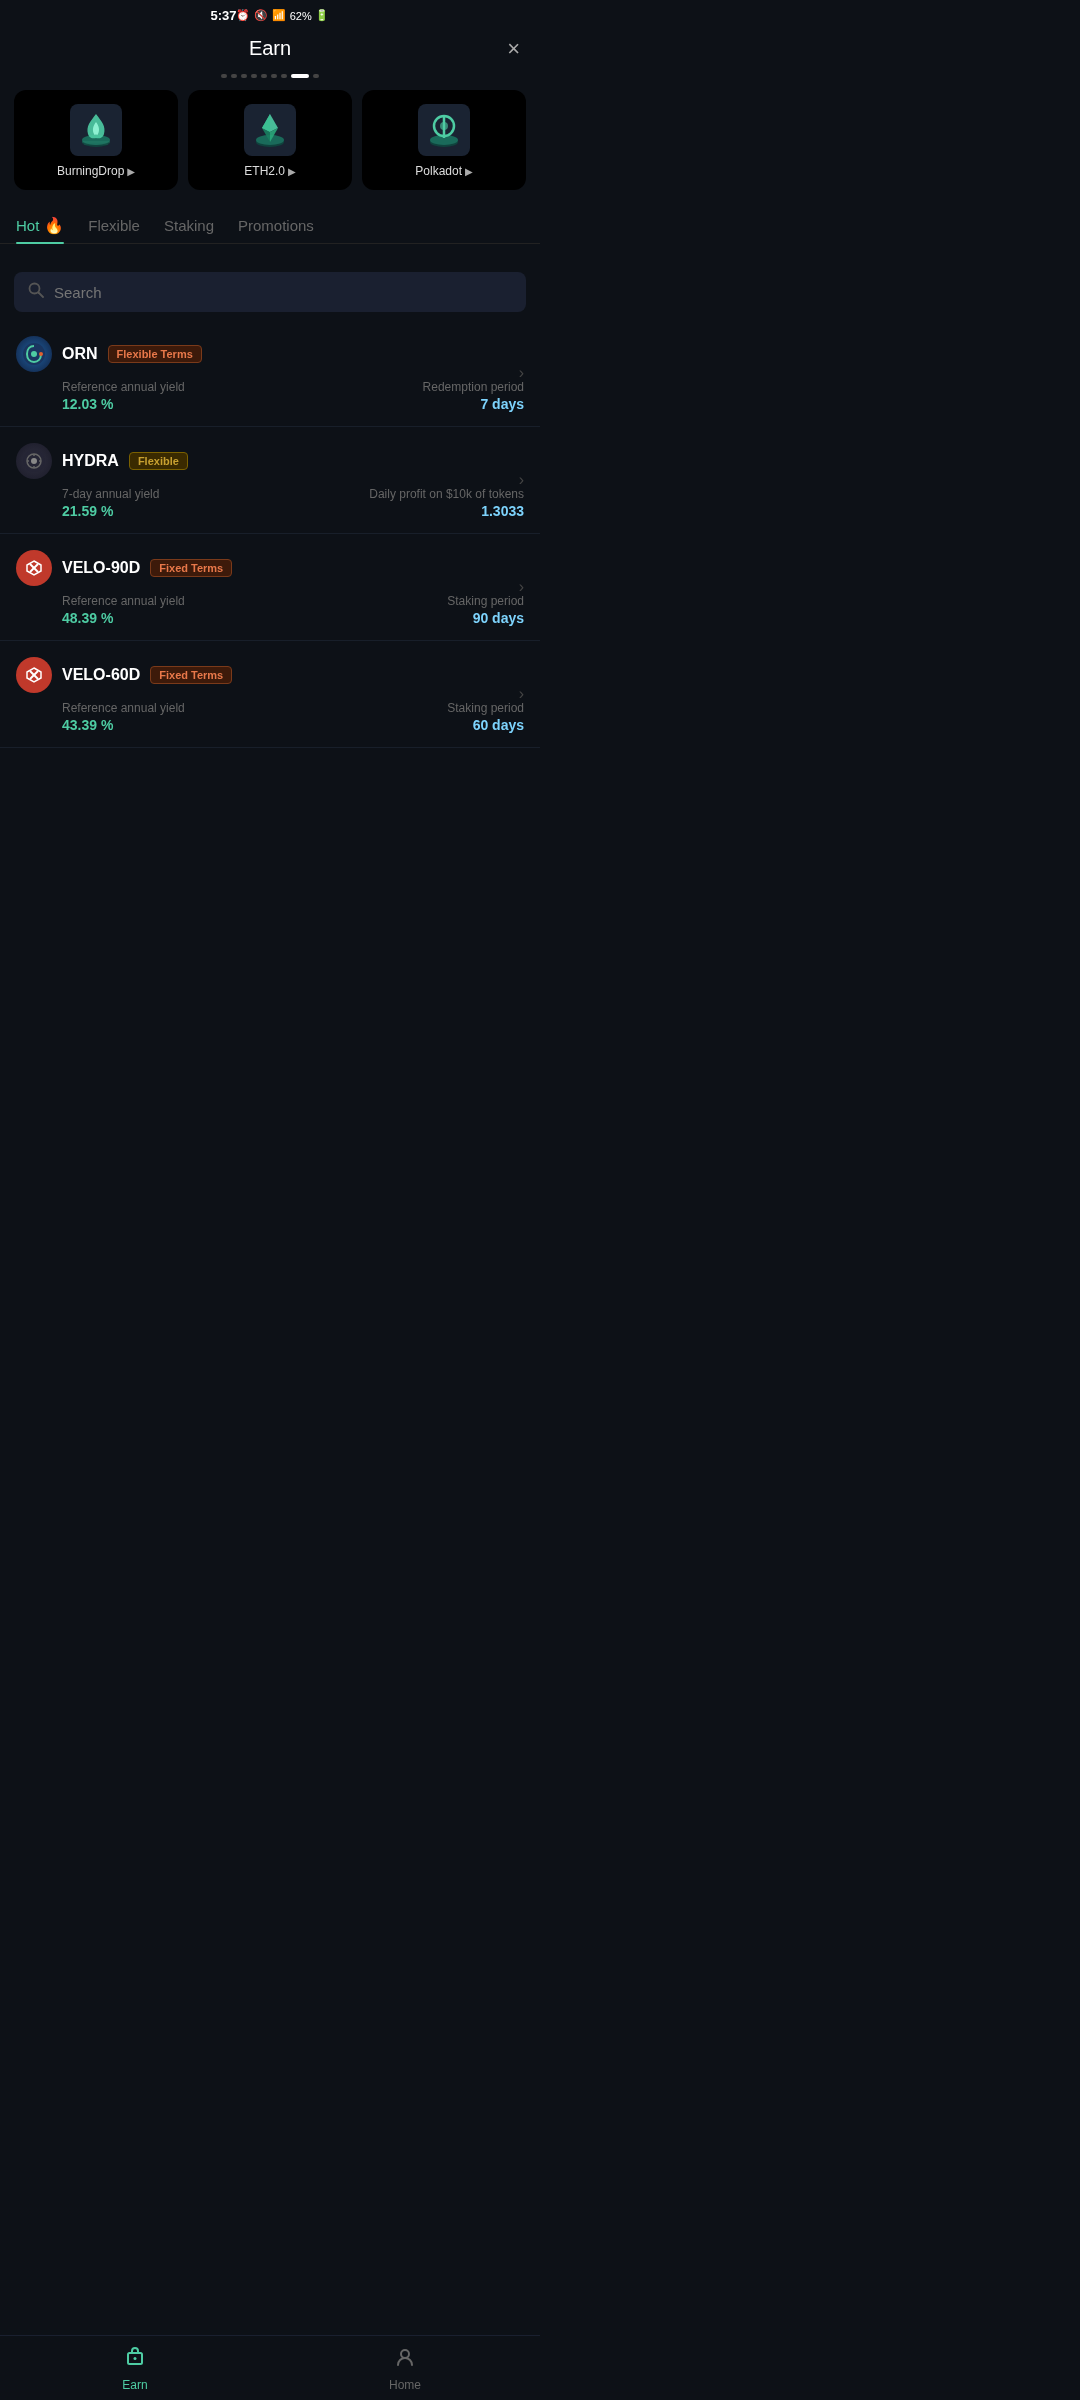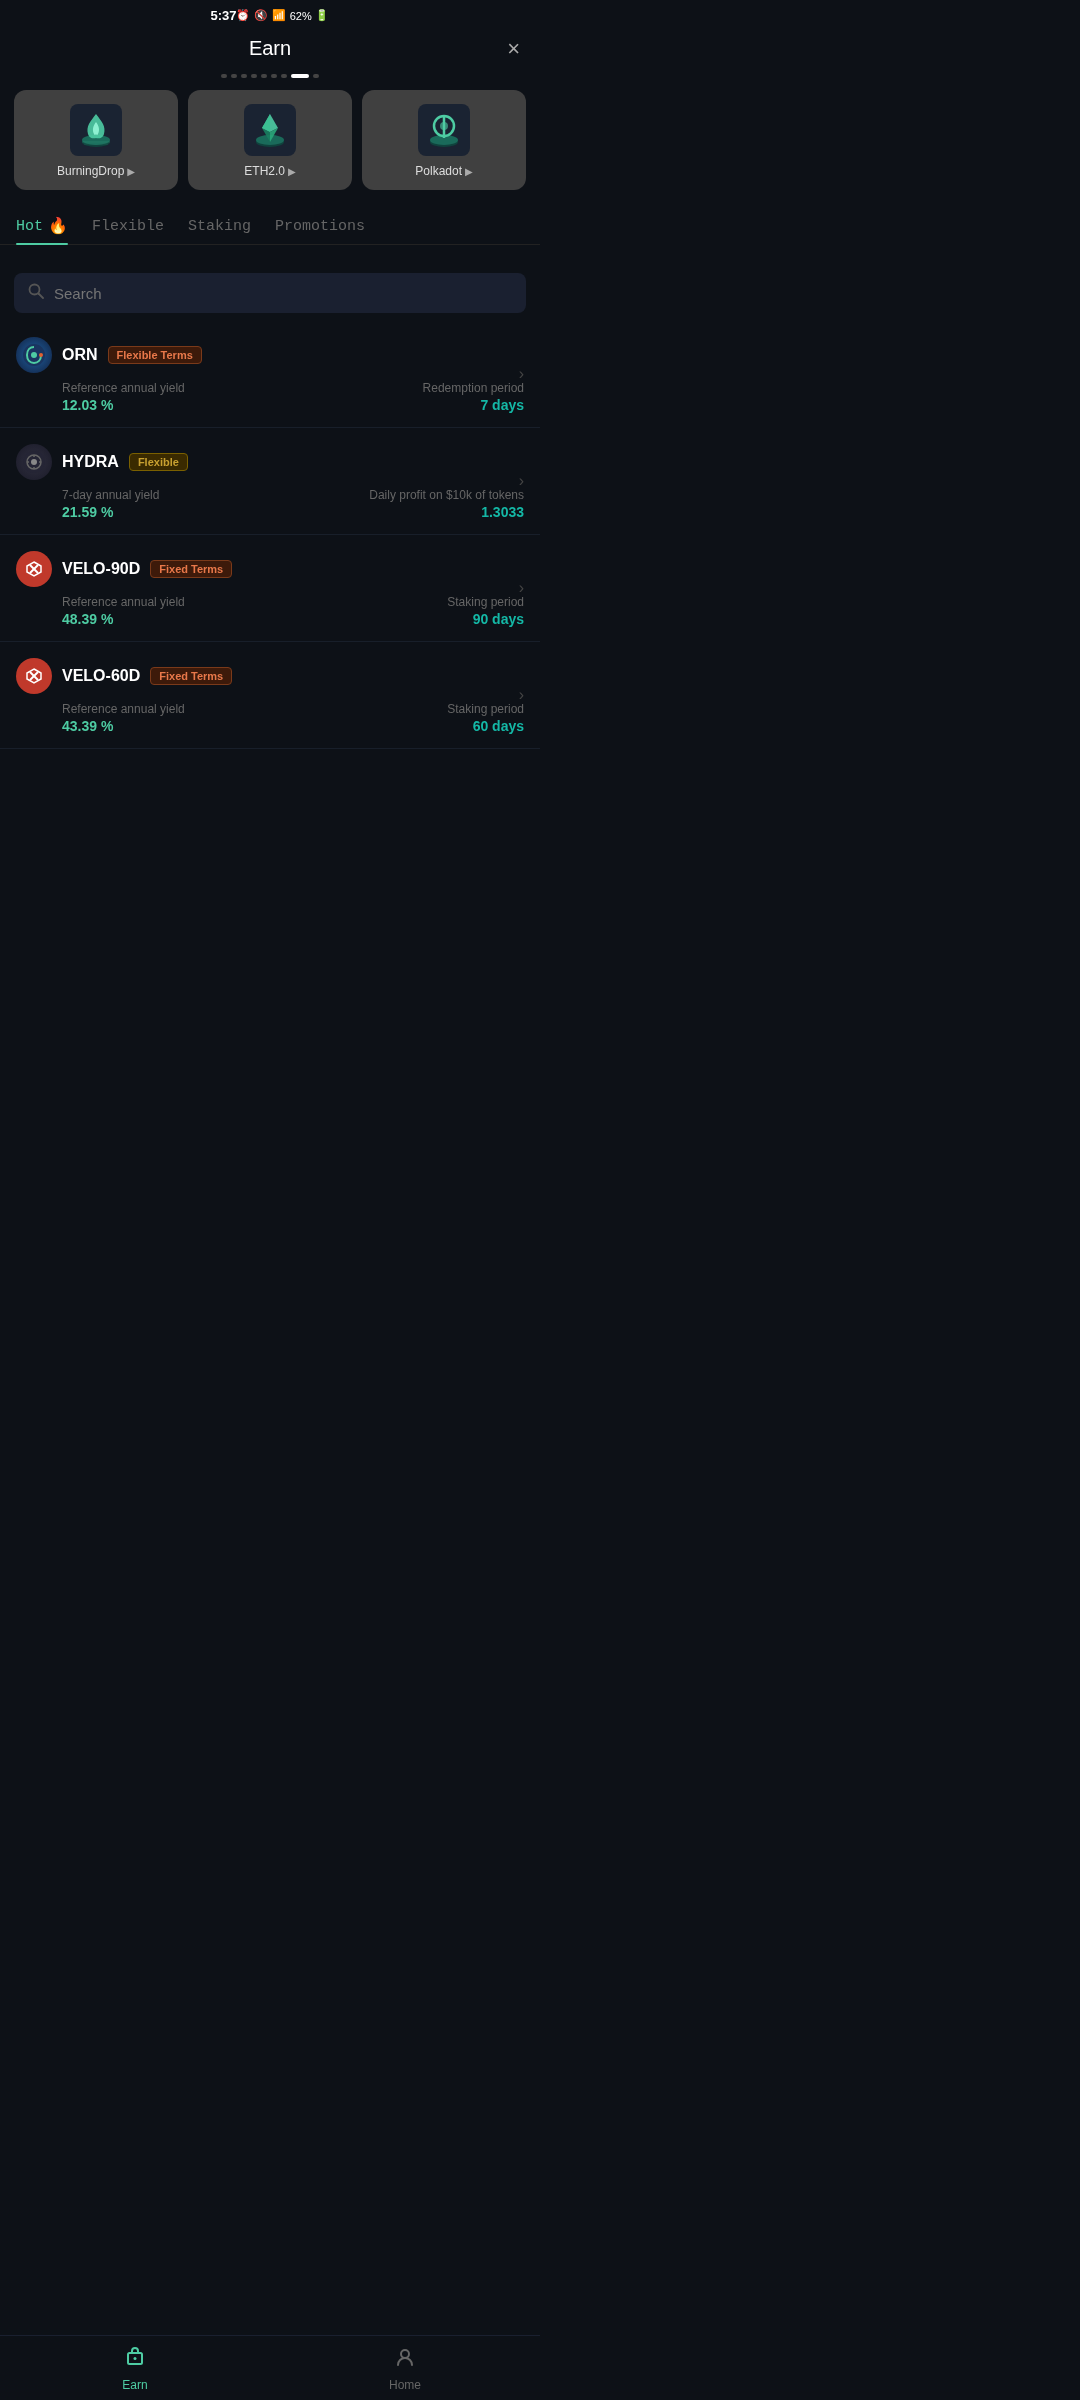--- a/index.html
+++ b/index.html
@@ -71,21 +71,21 @@
     }
 
     
     .feature-cards {
       display: flex;
       gap: 10px;
       padding: 0 14px 16px;
     }
     .feature-card {
       flex: 1;
-      background: #404040;
+      background: #000000;
       border-radius: 12px;
       padding: 14px 10px 12px;
       display: flex;
       flex-direction: column;
       align-items: center;
       gap: 8px;
       cursor: pointer;
     }
     .feature-icon {
       width: 52px;
@@ -105,21 +105,20 @@
       font-size: 10px;
       color: #aaa;
     }
 
     
     .tabs {
       display: flex;
       padding: 0 16px;
       border-bottom: 1px solid #222;
       gap: 24px;
-      font-family: Liberation Mono, monospace;
     }
     .tab {
       padding: 10px 0 8px;
       font-size: 15px;
       color: #666;
       cursor: pointer;
       position: relative;
       display: flex;
       align-items: center;
       gap: 5px;
@@ -236,21 +235,21 @@
     .stat-col.right { text-align: right; }
     .stat-label {
       font-size: 12px;
       color: #666;
     }
     .stat-value {
       font-size: 14px;
       font-weight: 600;
     }
     .stat-value.green { color: #4ecca3; }
-    .stat-value.white { color: #14b8a6; }
+    .stat-value.white { color: #7dd3fc; }
 
     
     .bottom-nav {
       position: fixed;
       bottom: 0;
       width: 540px;
       background: #0d1117;
       border-top: 1px solid #1a2030;
       display: flex;
       padding: 10px 0 8px;

